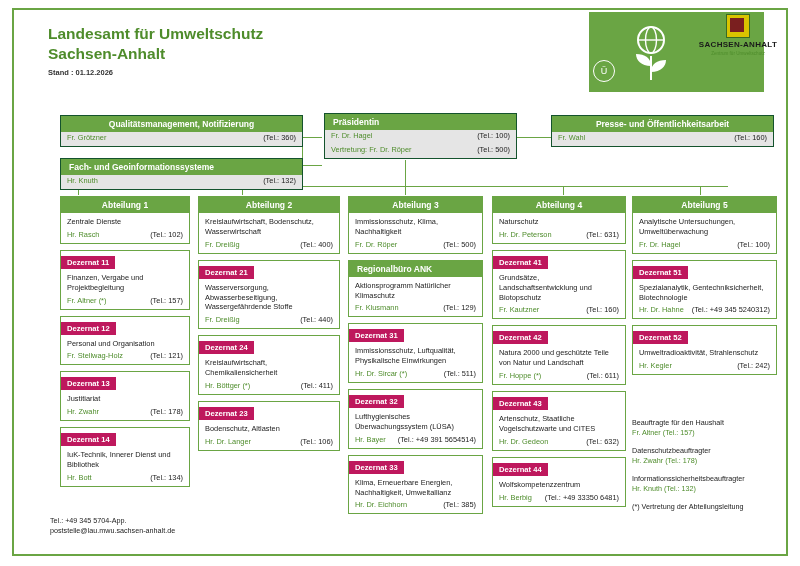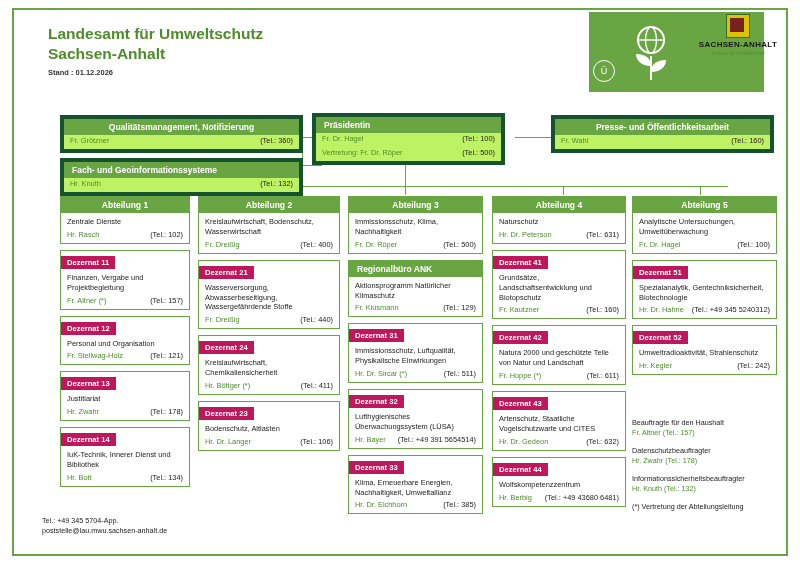--- a/index.html
+++ b/index.html
@@ -43,21 +43,21 @@
   .sa-crest:after{
     content:"";position:absolute;left:3px;top:3px;width:14px;height:14px;
     background:#7a1f1f;
   }
   .sa-name{font-size:8px;font-weight:bold;color:#1a1a1a;letter-spacing:.3px;margin-top:2px;}
   .sa-sub{font-size:4.6px;color:#4e8c2b;margin-top:2px;}
 
   
   .box{
     position:absolute;box-sizing:border-box;
-    border:4px solid #14532d;background:#bef264;
+    border:1px solid #14532d;background:#e5e5e5;
   }
   .bar{
     background:#6aa544;color:#ffffff;font-weight:bold;
     font-size:8.5px;text-align:center;padding:3px 2px 3px 2px;
   }
   .bar-left{text-align:left;padding-left:8px;}
   .btxt{font-size:7.4px;color:#222;line-height:1.33;padding:4px 6px 2px 6px;}
   .pers{font-size:7.4px;color:#4e8c2b;padding:1px 6px 4px 6px;display:flex;justify-content:space-between;}
   .pers .nm{white-space:nowrap;}
   .pers .tel{color:#222;white-space:nowrap;}
@@ -123,21 +123,21 @@
   </div>
 
   <div class="box" style="left:60px;top:158px;width:243px;">
     <div class="bar bar-left">Fach- und Geoinformationssysteme</div>
     <div class="pers">
       <span class="nm">Hr. Knuth</span>
       <span class="tel">(Tel.: 132)</span>
     </div>
   </div>
 
-  <div class="box" style="left:312px;top:113px;width:193px;">
+  <div class="box" style="left:324px;top:113px;width:193px;">
     <div class="bar bar-left">Präsidentin</div>
     <div class="pers">
       <span class="nm">Fr. Dr. Hagel</span>
       <span class="tel">(Tel.: 100)</span>
     </div>
     <div class="pers">
       <span class="nm">Vertretung: Fr. Dr. Röper</span>
       <span class="tel">(Tel.: 500)</span>
     </div>
   </div>
@@ -300,21 +300,21 @@
           <div class="pers">
             <span class="nm">Hr. Dr. Gedeon</span>
             <span class="tel">(Tel.: 632)</span>
           </div>
         </div>
         <div class="unit">
           <div><span class="deztag">Dezernat 44</span></div>
           <div class="btxt">Wolfskompetenzzentrum</div>
           <div class="pers">
             <span class="nm">Hr. Berbig</span>
-            <span class="tel">(Tel.: +49 43680 6481)</span>
+            <span class="tel">(Tel.: +49 33350 6481)</span>
           </div>
         </div>
       </div>
       <div style="position: absolute; left: 632px; top: 196px; width: 145px;">
         <div class="unit">
           <div class="bar">Abteilung 5</div>
           <div class="btxt">Analytische Untersuchungen, Umweltüberwachung</div>
           <div class="pers">
             <span class="nm">Fr. Dr. Hagel</span>
             <span class="tel">(Tel.: 100)</span>
@@ -351,17 +351,17 @@
       <div style="margin-bottom: 7px;">
         <div>Informationssicherheitsbeauftragter</div>
         <div class="g">Hr. Knuth (Tel.: 132)</div>
       </div>
       <div style="margin-bottom: 13px;">
         <div>(*) Vertretung der Abteilungsleitung</div>
         <div class="g"></div>
       </div>
     </div>
 
-  <div class="foot" style="left:42px;top:516px;width:260px;">
+  <div class="foot" style="left:50px;top:516px;width:260px;">
     <div>Tel.: +49 345 5704-App.</div>
     <div>poststelle@lau.mwu.sachsen-anhalt.de</div>
   </div>
 </div>
 
 </body></html>

